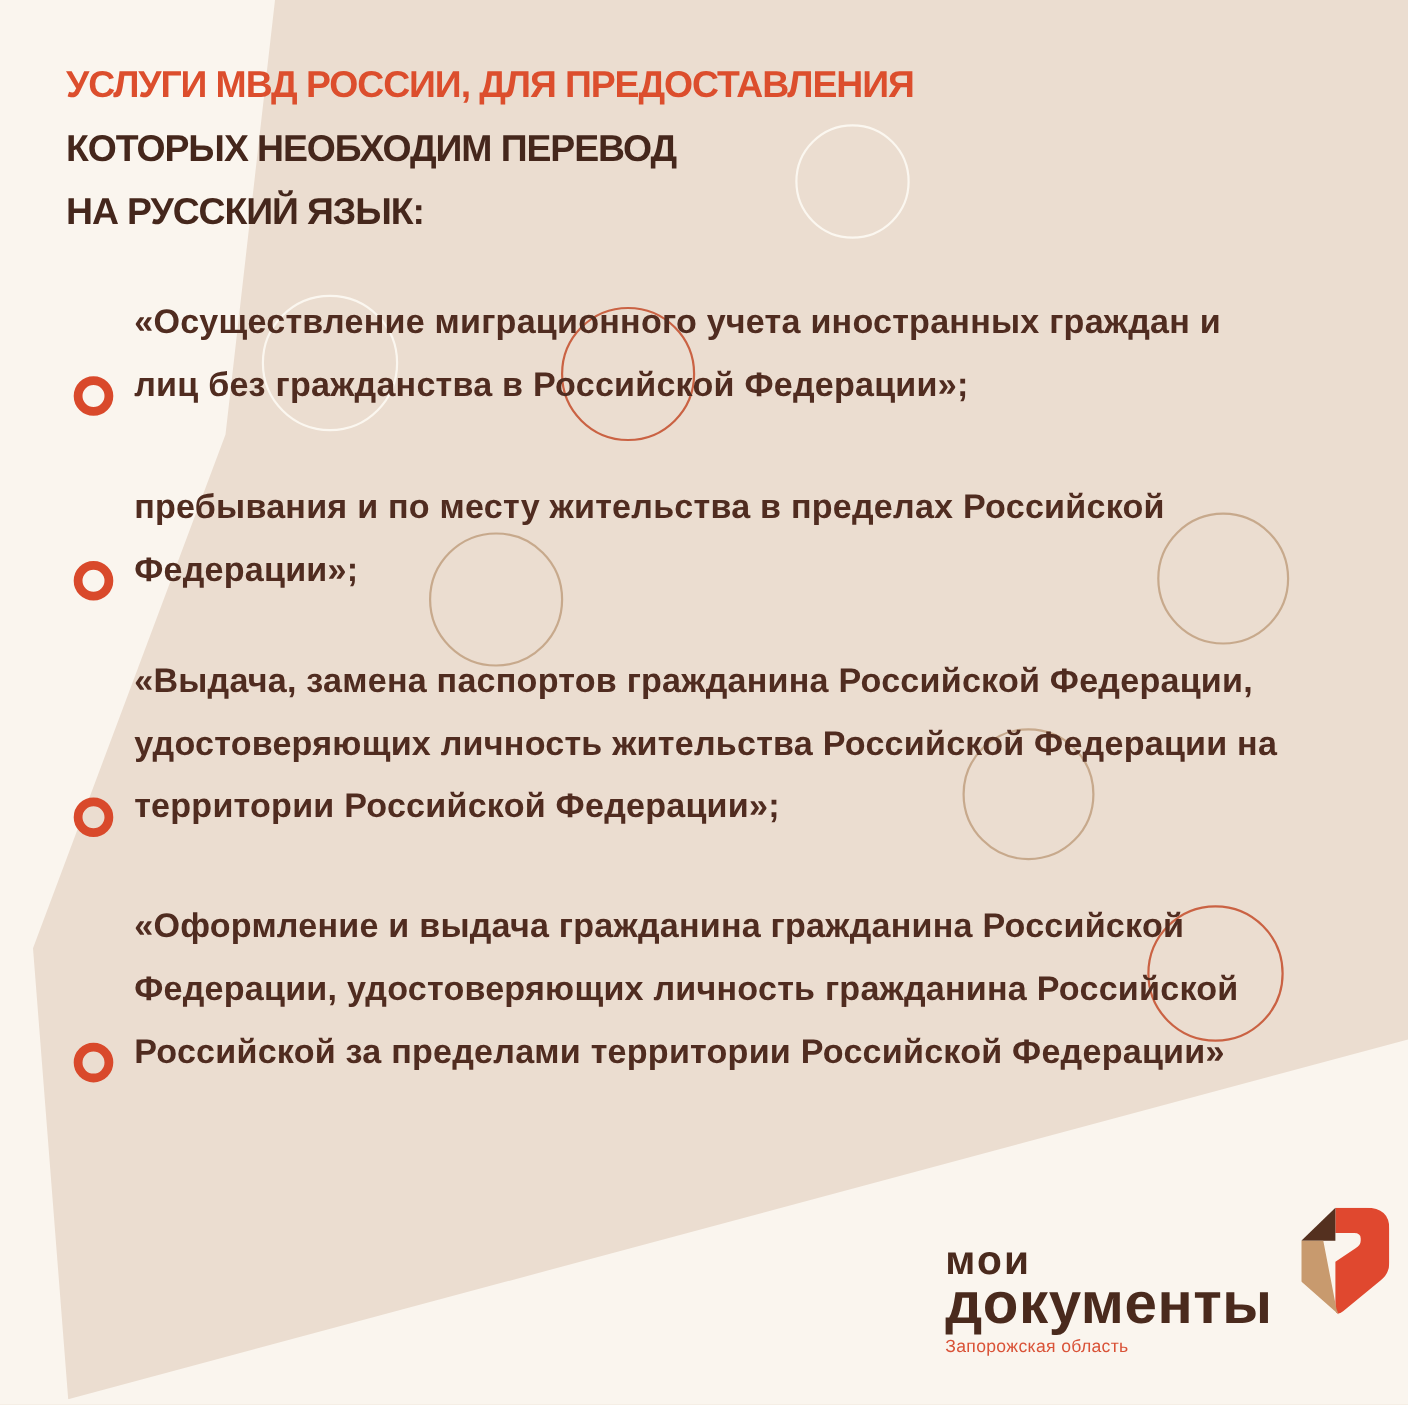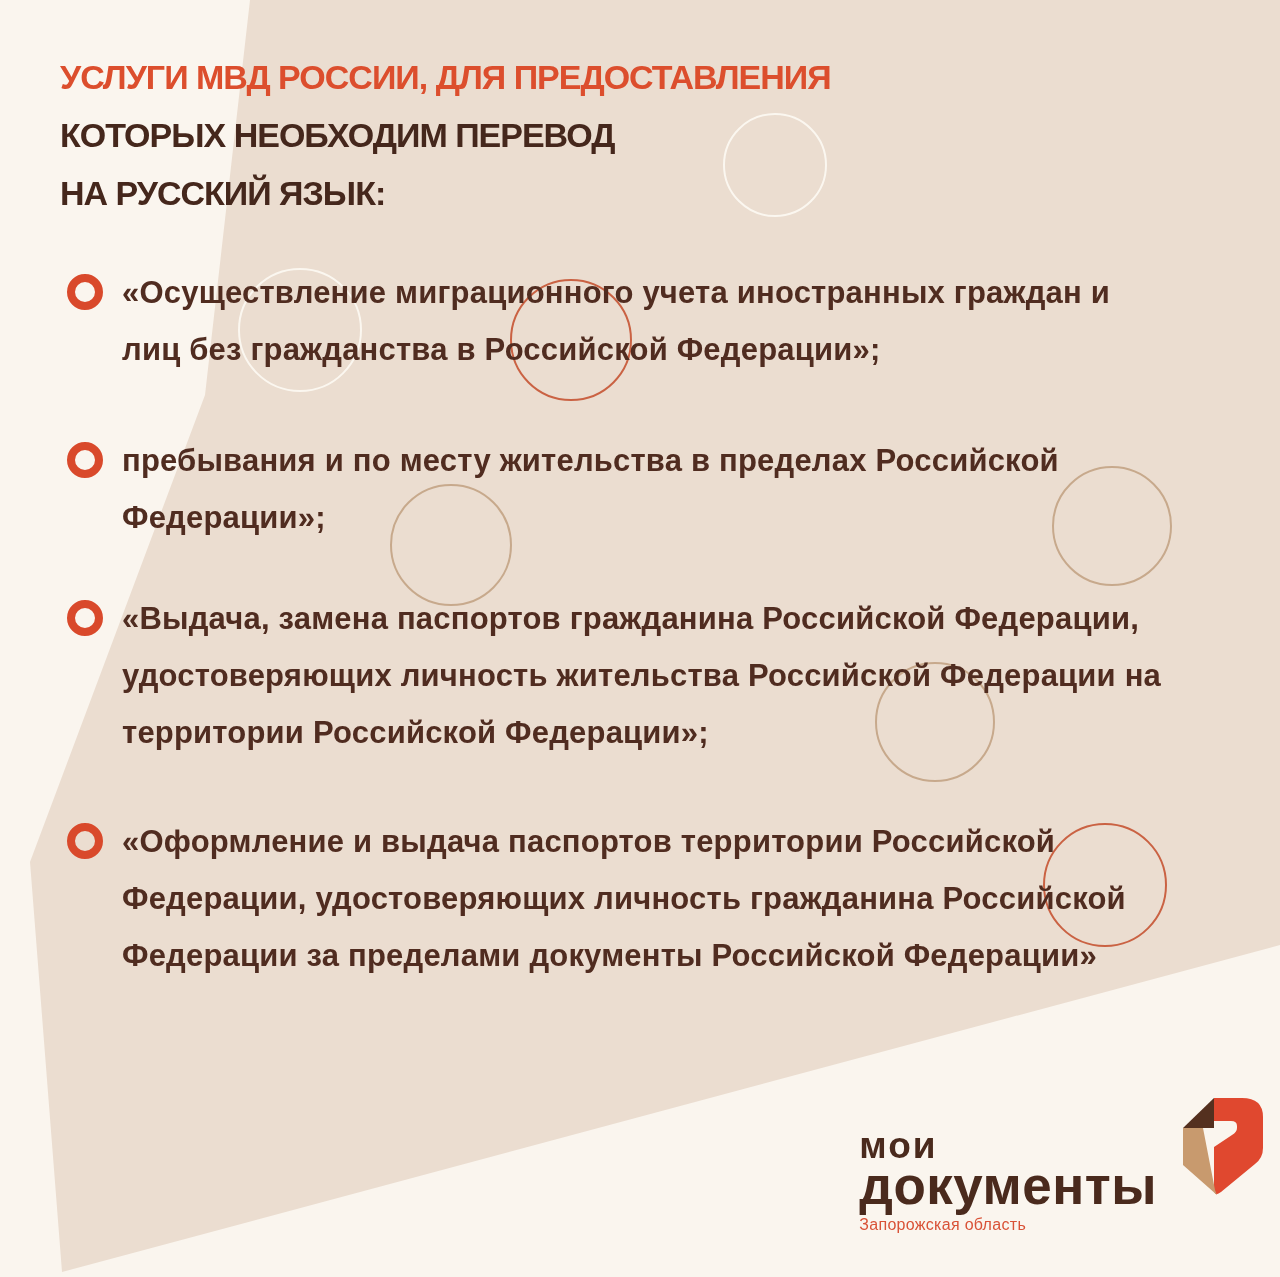--- a/index.html
+++ b/index.html
@@ -46,21 +46,21 @@
   .r7{left:1043px;top:823px;width:124px;height:124px;}
 
   .title{
     position:absolute;left:60px;top:48px;width:1190px;
     font-weight:700;font-size:34px;line-height:58px;letter-spacing:-1px;
     color:var(--title-brown);
   }
   .title .l1{color:var(--accent-orange);}
 
   .bullets{position:absolute;left:67px;top:264px;width:1170px;}
-  .item{display:flex;align-items:flex-start;}
+  .item{display:flex;align-items:flex-end;}
   .item.m1{margin-bottom:54px;}
   .item.m2{margin-bottom:44px;}
   .item.m3{margin-bottom:52px;}
   .bullet-ring{
     flex:0 0 auto;
     width:36px;height:36px;border-radius:50%;
     border:8px solid #D9492B;
     margin-top:10px;
   }
   .item .lines{
@@ -125,23 +125,23 @@
     <div class="lines">
       <div>«Выдача, замена паспортов гражданина Российской Федерации,</div>
       <div>удостоверяющих личность жительства Российской Федерации на</div>
       <div>территории Российской Федерации»;</div>
     </div>
   </div>
 
   <div class="item">
     <span class="bullet-ring"></span>
     <div class="lines">
-      <div>«Оформление и выдача паспортов территории Российской</div>
+      <div>«Оформление и выдача гражданина гражданина Российской</div>
       <div>Федерации, удостоверяющих личность гражданина Российской</div>
-      <div>Федерации за пределами документы Российской Федерации»</div>
+      <div>Российской за пределами территории Российской Федерации»</div>
     </div>
   </div>
 
 </div>
 
 <div class="logo-text">
   <div class="logo-moi">мои</div>
   <div class="logo-dok">документы</div>
   <div class="logo-region">Запорожская область</div>
 </div>

